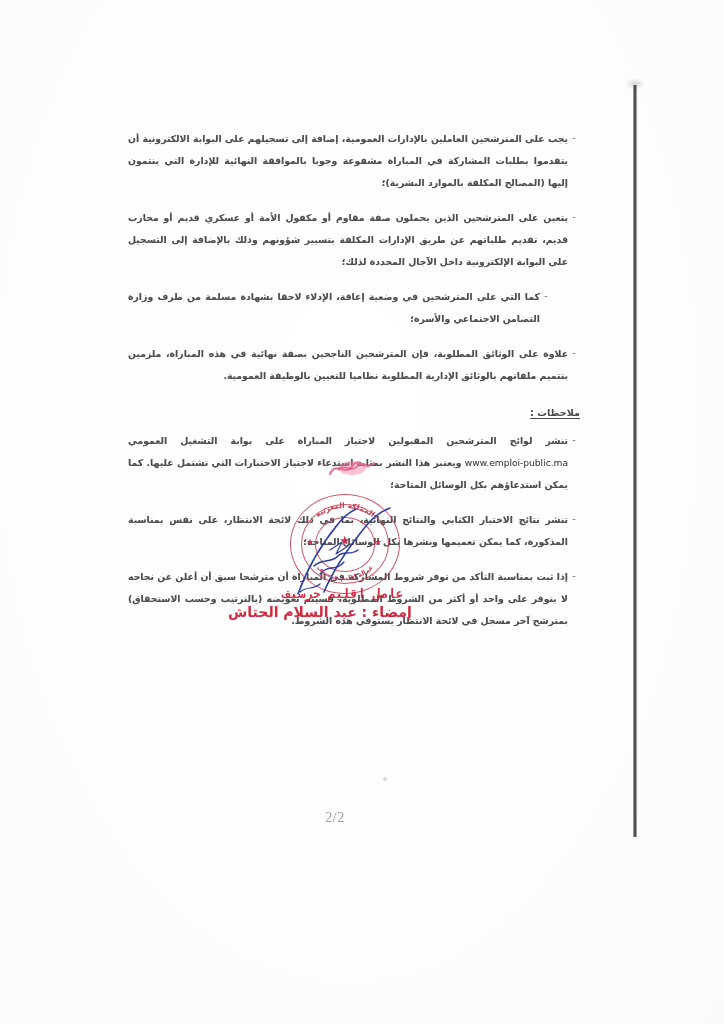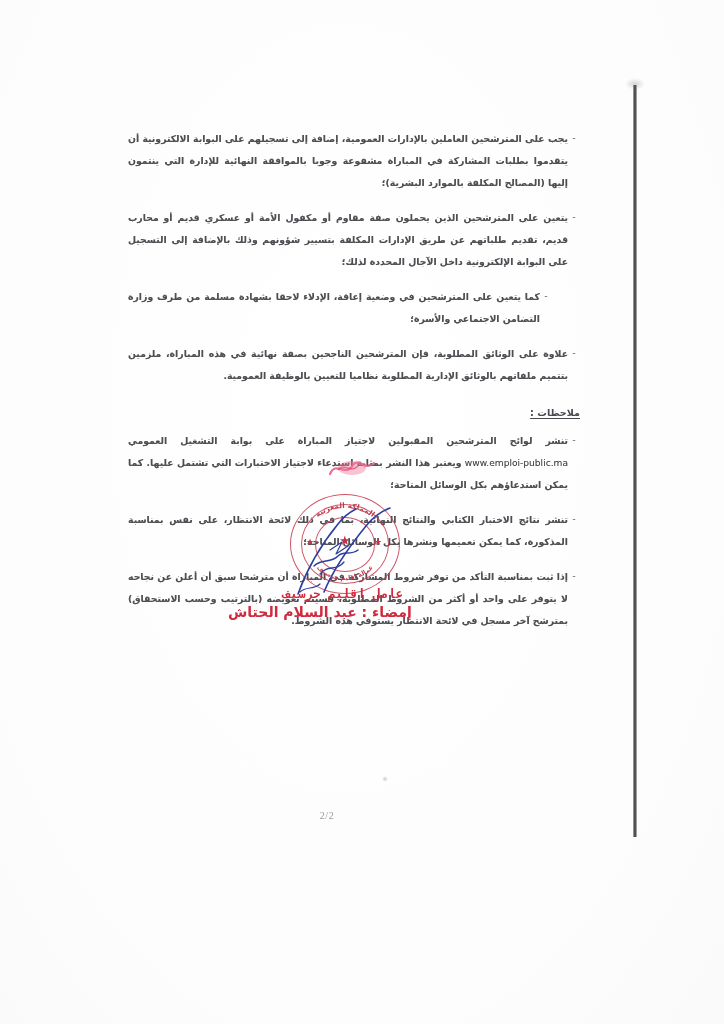--- a/index.html
+++ b/index.html
@@ -127,23 +127,23 @@
 
   
   #scan-speck{
     position:absolute;left:382px;top:776px;width:6px;height:6px;
     border-radius:50%;
     background:radial-gradient(circle,rgba(150,150,155,.5),rgba(255,255,255,0) 70%);
   }
 
   
   #page-number{
-    position:absolute;left:0;top:810px;width:654px;
+    position:absolute;left:8px;top:810px;width:654px;
     text-align:center;color:#9b9ba0;
-    font-size:10px;letter-spacing:.5px;
+    font-size:14px;letter-spacing:.5px;
     font-family:"Liberation Serif","DejaVu Serif",serif;
   }
 </style>
 </head>
 <body>
 
 <div id="page">
 
   <div id="paper-tone"></div>
 
@@ -157,21 +157,21 @@
       <div class="para">يجب على المترشحين العاملين بالإدارات العمومية، إضافة إلى تسجيلهم على البوابة الالكترونية أن يتقدموا بطلبات المشاركة في المباراة مشفوعة وجوبا بالموافقة النهائية للإدارة التي ينتمون إليها (المصالح المكلفة بالموارد البشرية)؛</div>
     </div>
 
     <div class="bullet-row">
       <div class="dash">-</div>
       <div class="para">يتعين على المترشحين الذين يحملون صفة مقاوم أو مكفول الأمة أو عسكري قديم أو محارب قديم، تقديم طلباتهم عن طريق الإدارات المكلفة بتسيير شؤونهم وذلك بالإضافة إلى التسجيل على البوابة الإلكترونية داخل الآجال المحددة لذلك؛</div>
     </div>
 
     <div class="bullet-row indent">
       <div class="dash">-</div>
-      <div class="para">كما يتعين على المترشحين في وضعية إعاقة، الإدلاء لاحقا بشهادة مسلمة من طرف وزارة التضامن الاجتماعي والأسرة؛</div>
+      <div class="para">كما التي على المترشحين في وضعية إعاقة، الإدلاء لاحقا بشهادة مسلمة من طرف وزارة التضامن الاجتماعي والأسرة؛</div>
     </div>
 
     <div class="bullet-row">
       <div class="dash">-</div>
       <div class="para">علاوة على الوثائق المطلوبة، فإن المترشحين الناجحين بصفة نهائية في هذه المباراة، ملزمين بتتميم ملفاتهم بالوثائق الإدارية المطلوبة نظاميا للتعيين بالوظيفة العمومية.</div>
     </div>
 
     <div id="notes-heading">ملاحظات :</div>
 
     <div class="bullet-row">

